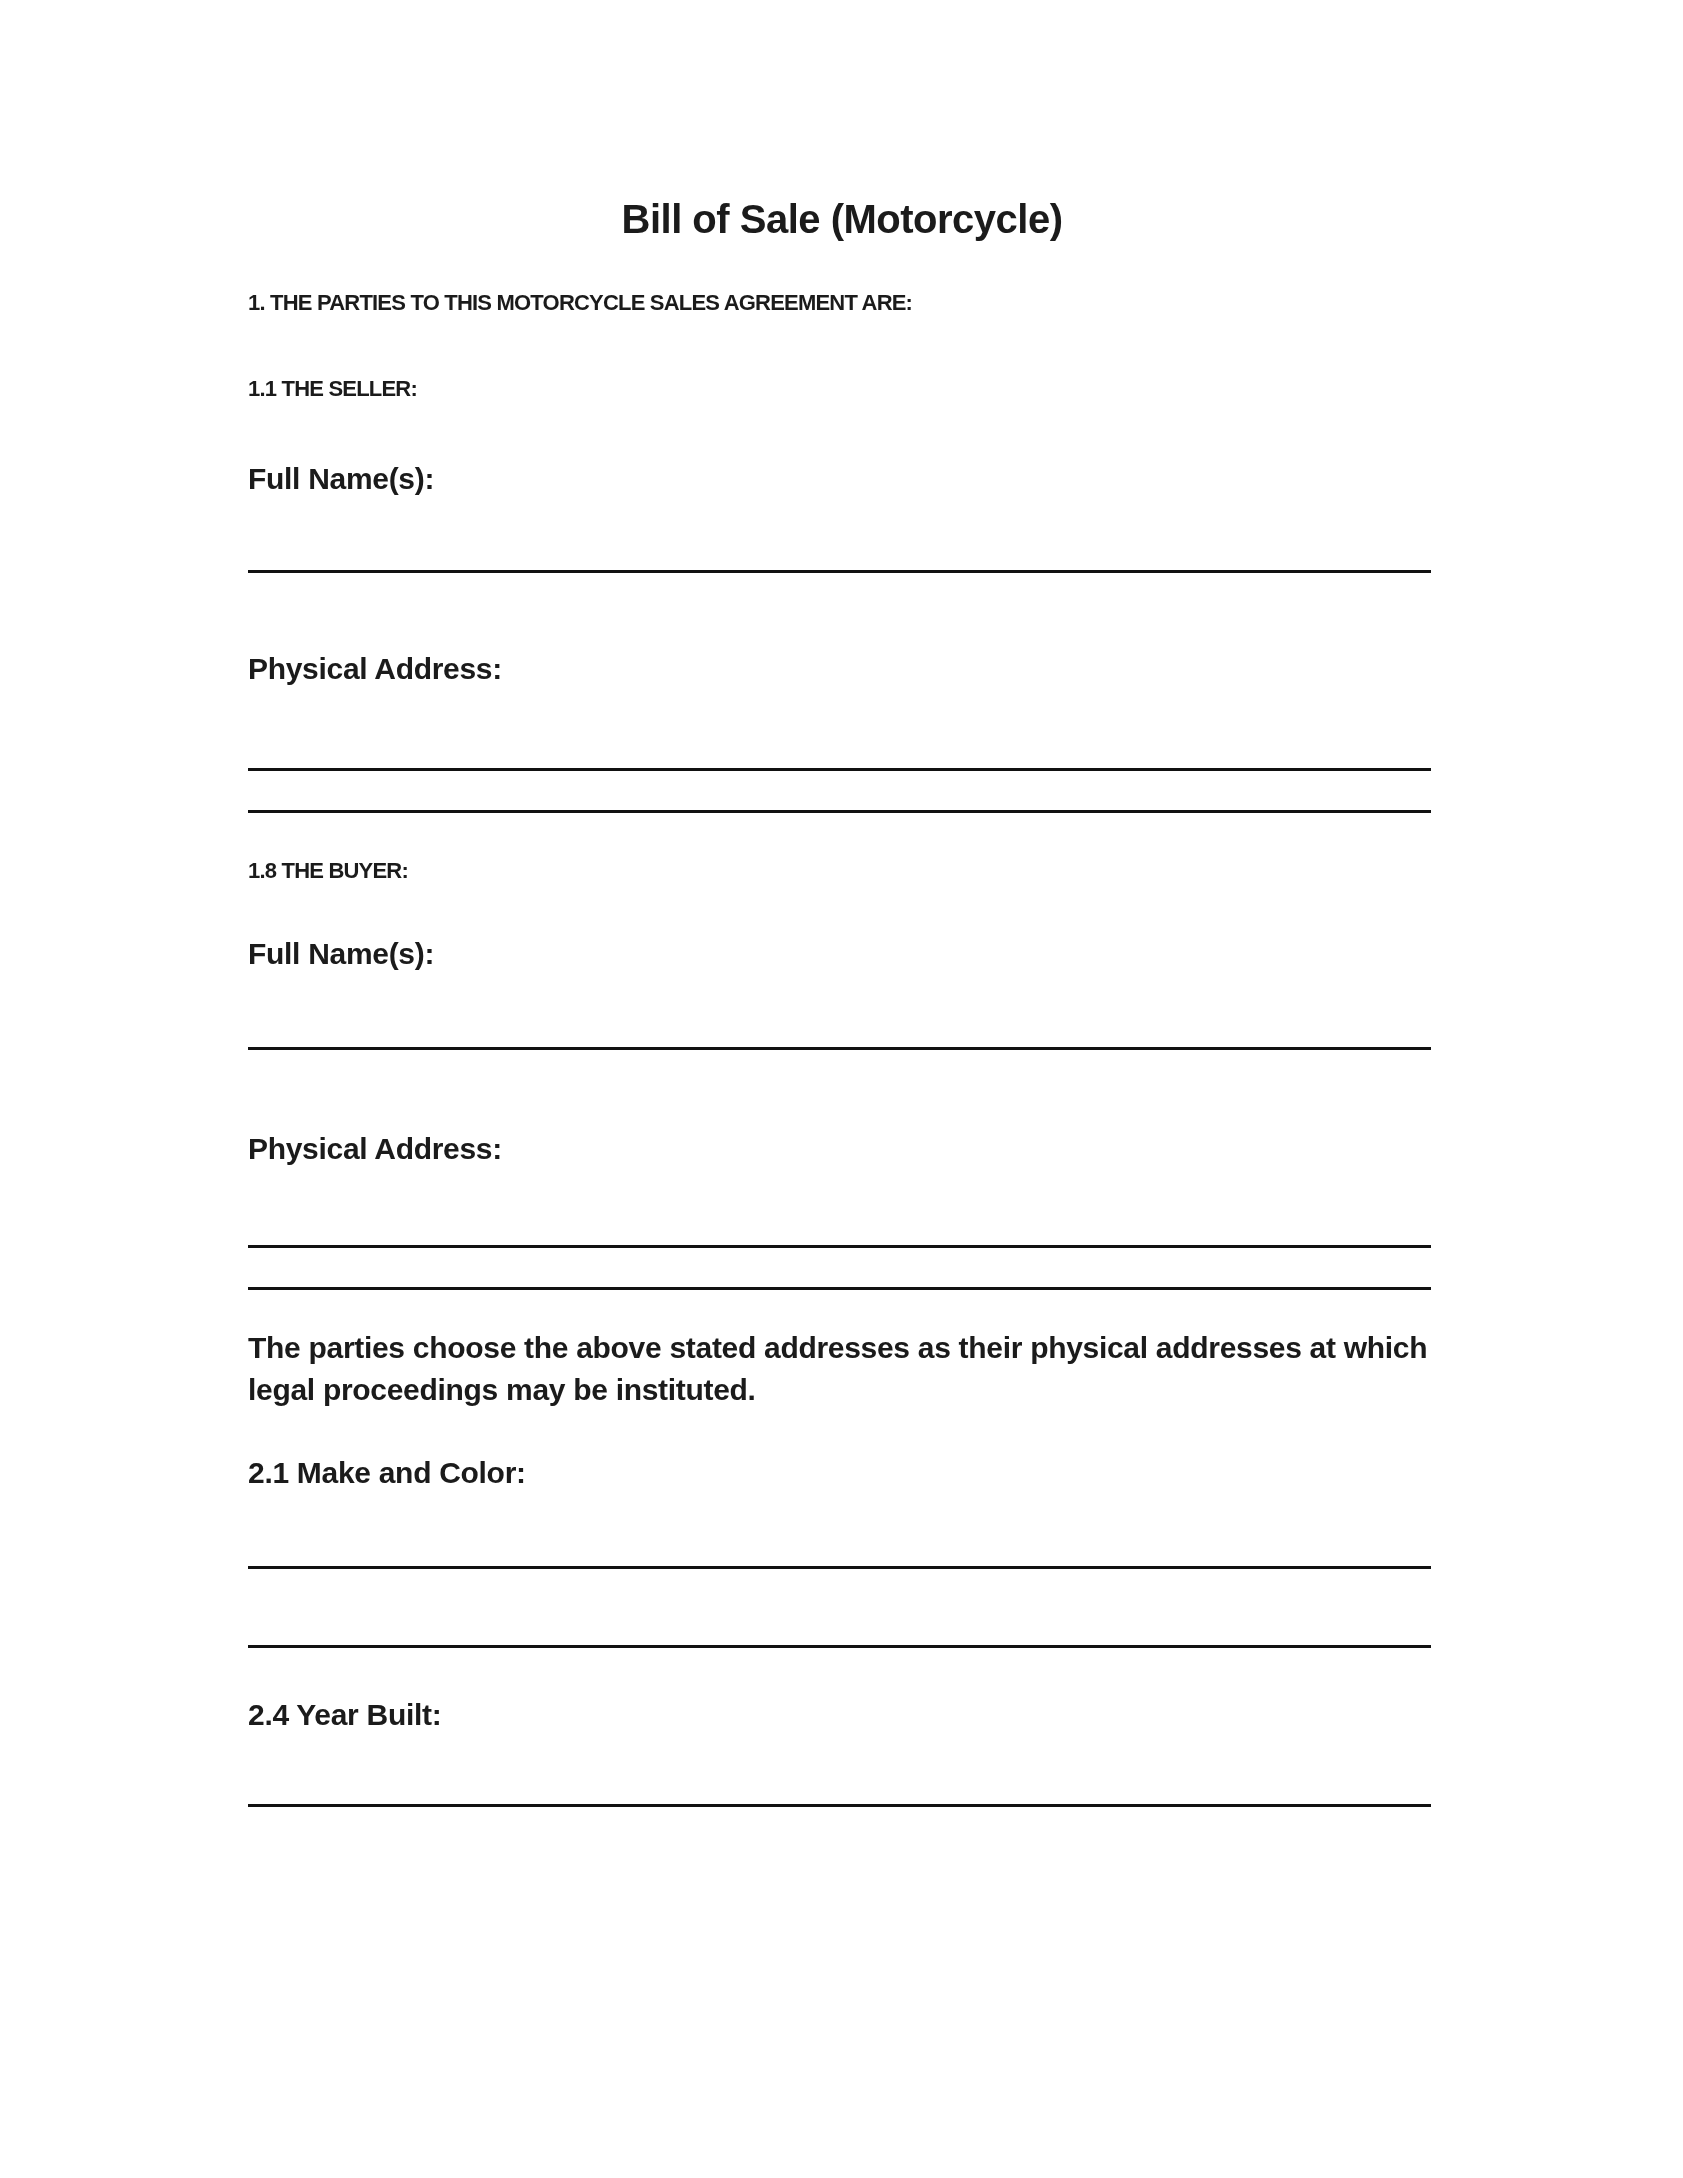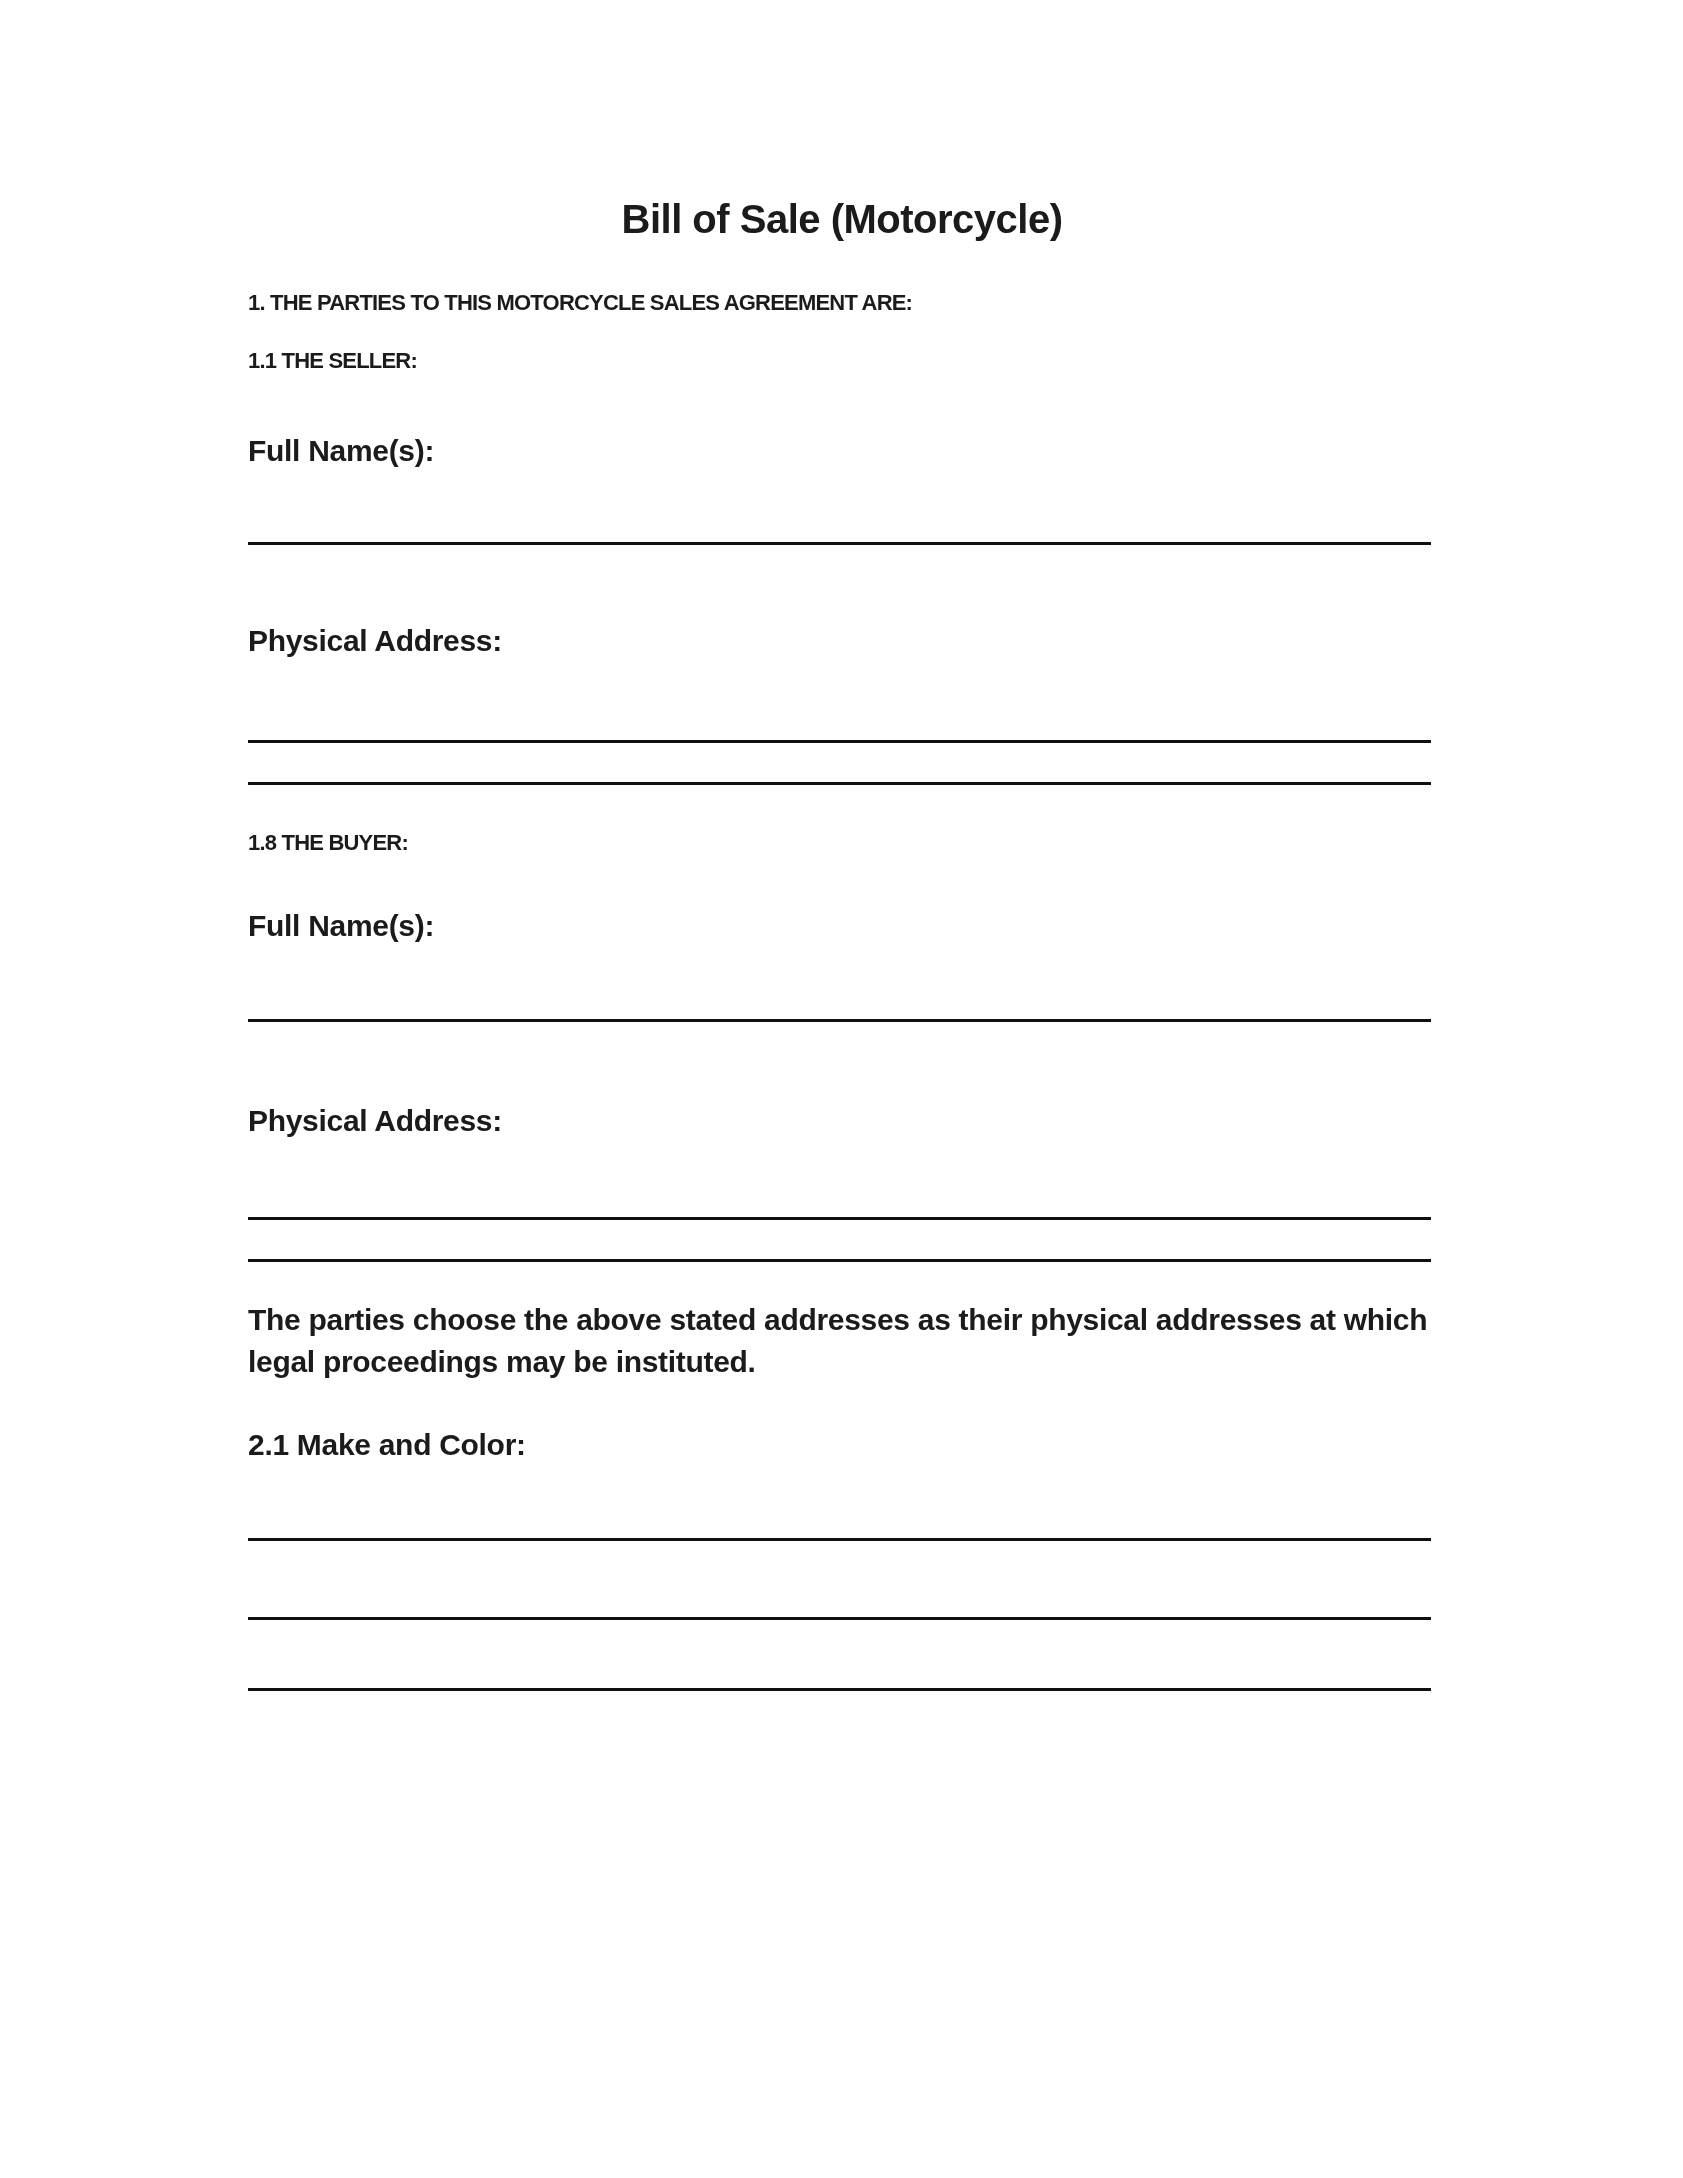--- a/index.html
+++ b/index.html
@@ -39,21 +39,21 @@
     line-height: 42px;
     letter-spacing: -0.3px;
   }
   .blank-line {
     height: 0;
     width: 1183px;
     border-bottom: 3px solid #111111;
   }
   
   .mt-parties       { margin-top: 36px; }
-  .mt-seller        { margin-top: 16px; }
+  .mt-seller        { margin-top: 44px; }
   .mt-seller-name   { margin-top: 48px; }
   .mt-seller-nline  { margin-top: 70px; }
   .mt-seller-addr   { margin-top: 75px; }
   .mt-seller-aline1 { margin-top: 78px; }
   .mt-seller-aline2 { margin-top: 39px; }
   .mt-buyer         { margin-top: 37px; }
   .mt-buyer-name    { margin-top: 41px; }
   .mt-buyer-nline   { margin-top: 72px; }
   .mt-buyer-addr    { margin-top: 78px; }
   .mt-buyer-aline1  { margin-top: 75px; }
@@ -104,18 +104,19 @@
     <div class="para mt-clause">The parties choose the above stated addresses as their physical addresses at which legal proceedings may be instituted.</div>
 
 
     <div class="label mt-make">2.1 Make and Color:</div>
 
     <div class="blank-line mt-make-line"></div>
 
 
     <div class="blank-line mt-model-line"></div>
 
+    <div class="label mt-year">2.4 Year Built:</div>
 
     <div class="blank-line mt-year-line"></div>
 
   </div>
 </div>
 
 
 </body></html>

